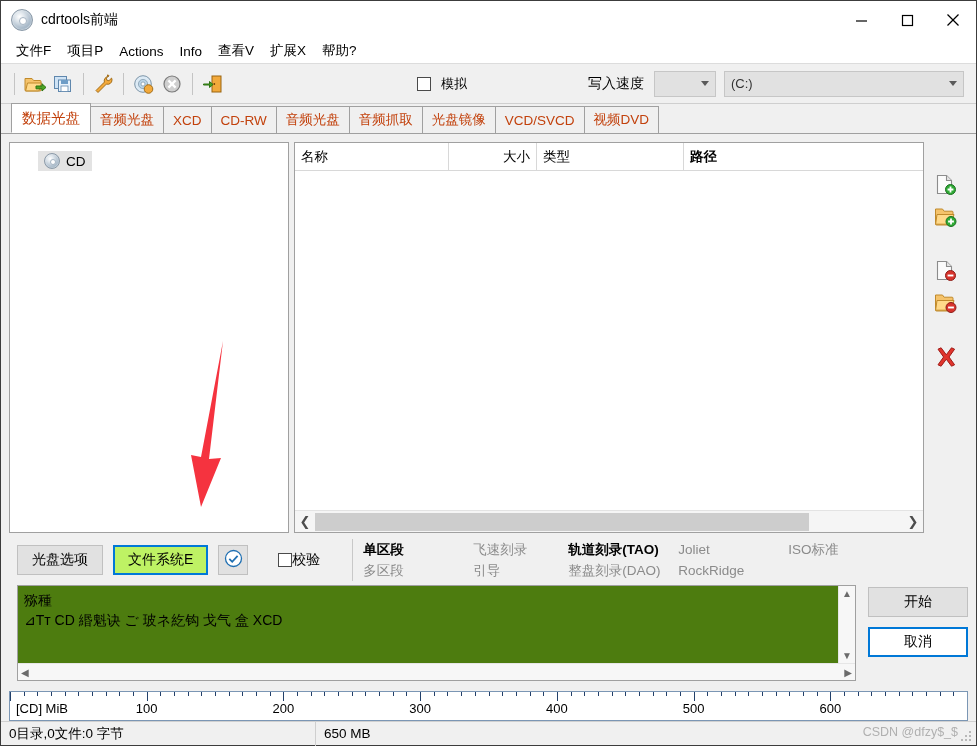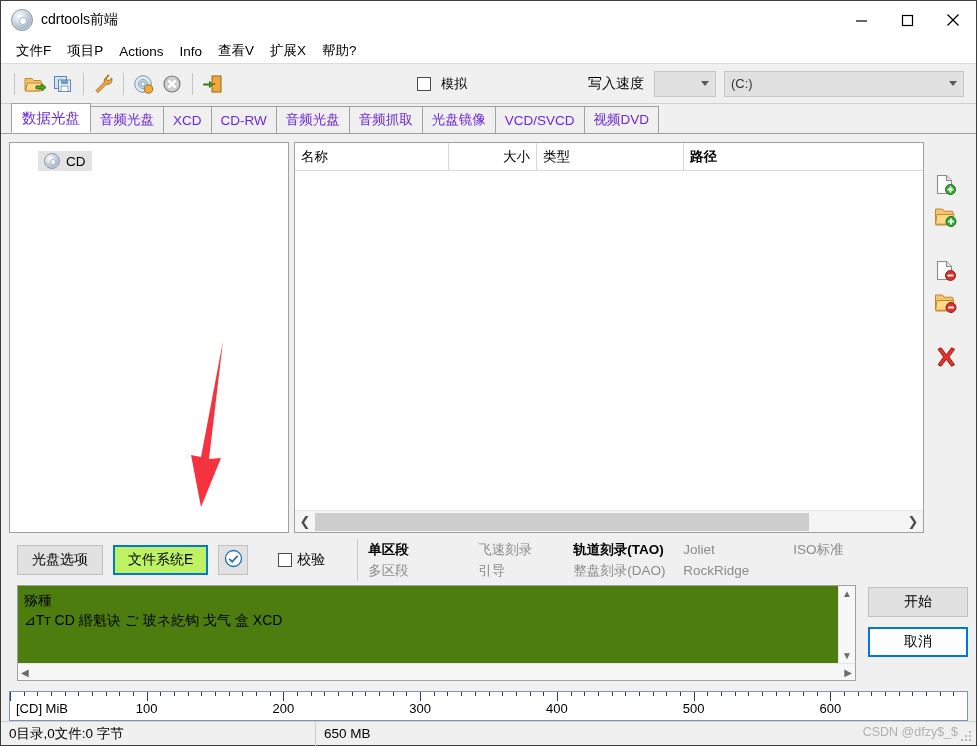--- a/index.html
+++ b/index.html
@@ -136,21 +136,21 @@
   .tab {
     height: 27px;
     padding: 0 9px;
     display: flex; align-items: center;
     font-size: 13.5px;
     background: #f0f0f0;
     border: 1px solid #a0a0a0;
     border-bottom: none;
     margin-right: -1px;
     white-space: nowrap;
-    color: #6d28d9;
+    color: #c2410c;
   }
   .tab.active {
     background: #ffffff;
     height: 30px;
     font-size: 14.5px;
     padding: 0 10px;
     position: relative;
     z-index: 3;
     border-bottom: 1px solid #ffffff;
   }
@@ -263,21 +263,21 @@
     background: #bef264;
     padding: 4px 13px;
   }
   .icon-btn {
     width: 30px; height: 30px;
     background: #e1e1e1;
     border: 1px solid #c0c0c0;
     display: flex; align-items: center; justify-content: center;
   }
   .verify {
-    display: flex; align-items: center; gap: 5px;
+    display: flex; align-items: center; 
     margin-left: 20px;
     font-size: 14px;
   }
   .optgrid {
     margin-left: 22px;
     border-left: 1px solid #c8c8c8;
     padding-left: 10px;
     display: grid;
     grid-template-columns: 110px 95px 110px 110px 90px;
     grid-template-rows: auto auto;

